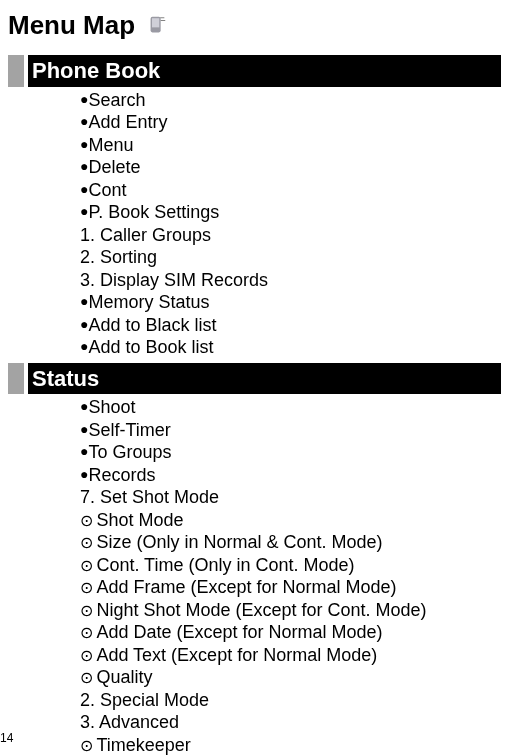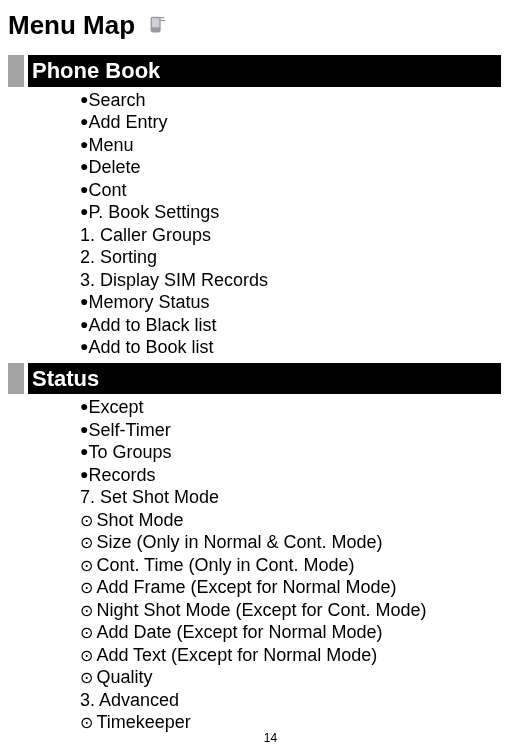--- a/index.html
+++ b/index.html
@@ -60,23 +60,21 @@
       font-size: 16px;
       position: relative;
       top: 0px;
       margin-right: 3px;
     }
     .page-num {
       position: absolute;
       bottom: 10px;
       left: 0;
       right: 0;
-      text-align: center;
       font-size: 12px;
-      padding-left: 32px;
     }
   </style>
 </head>
 <body>
 
 <div class="title-row">
   <span class="title">Menu Map</span>
   <span class="title-icon">
     <svg width="22" height="22" viewBox="0 0 24 24">
       <path d="M7 2 L14 2 Q16 2 16 4 L16 17 Q16 19 14 19 L7 19 Q5 19 5 17 L5 4 Q5 2 7 2 Z" fill="#9a9aa3"></path>
@@ -105,31 +103,32 @@
       <div class="item bullet-solid">Add to Black list</div>
       <div class="item bullet-solid">Add to Book list</div>
     </div>
 </div>
 
 <div>
   <div class="hdr-wrap">
     <div class="section-header"><span>Status</span></div>
   </div>
   <div class="items" id="cam-items">
-      <div class="item bullet-solid">Except</div>
+      <div class="item bullet-solid">Shoot</div>
       <div class="item bullet-solid">Self-Timer</div>
       <div class="item bullet-solid">To Groups</div>
       <div class="item bullet-solid">Records</div>
       <div class="item">7. Set Shot Mode</div>
       <div class="item bullet-circle">Shot Mode</div>
       <div class="item bullet-circle">Size (Only in Normal &amp; Cont. Mode)</div>
       <div class="item bullet-circle">Cont. Time (Only in Cont. Mode)</div>
       <div class="item bullet-circle">Add Frame (Except for Normal Mode)</div>
       <div class="item bullet-circle">Night Shot Mode (Except for Cont. Mode)</div>
       <div class="item bullet-circle">Add Date (Except for Normal Mode)</div>
       <div class="item bullet-circle">Add Text (Except for Normal Mode)</div>
       <div class="item bullet-circle">Quality</div>
+      <div class="item">2. Special Mode</div>
       <div class="item">3. Advanced</div>
       <div class="item bullet-circle">Timekeeper</div>
     </div>
 </div>
 
 <div class="page-num">14</div>
 
 </body></html>

